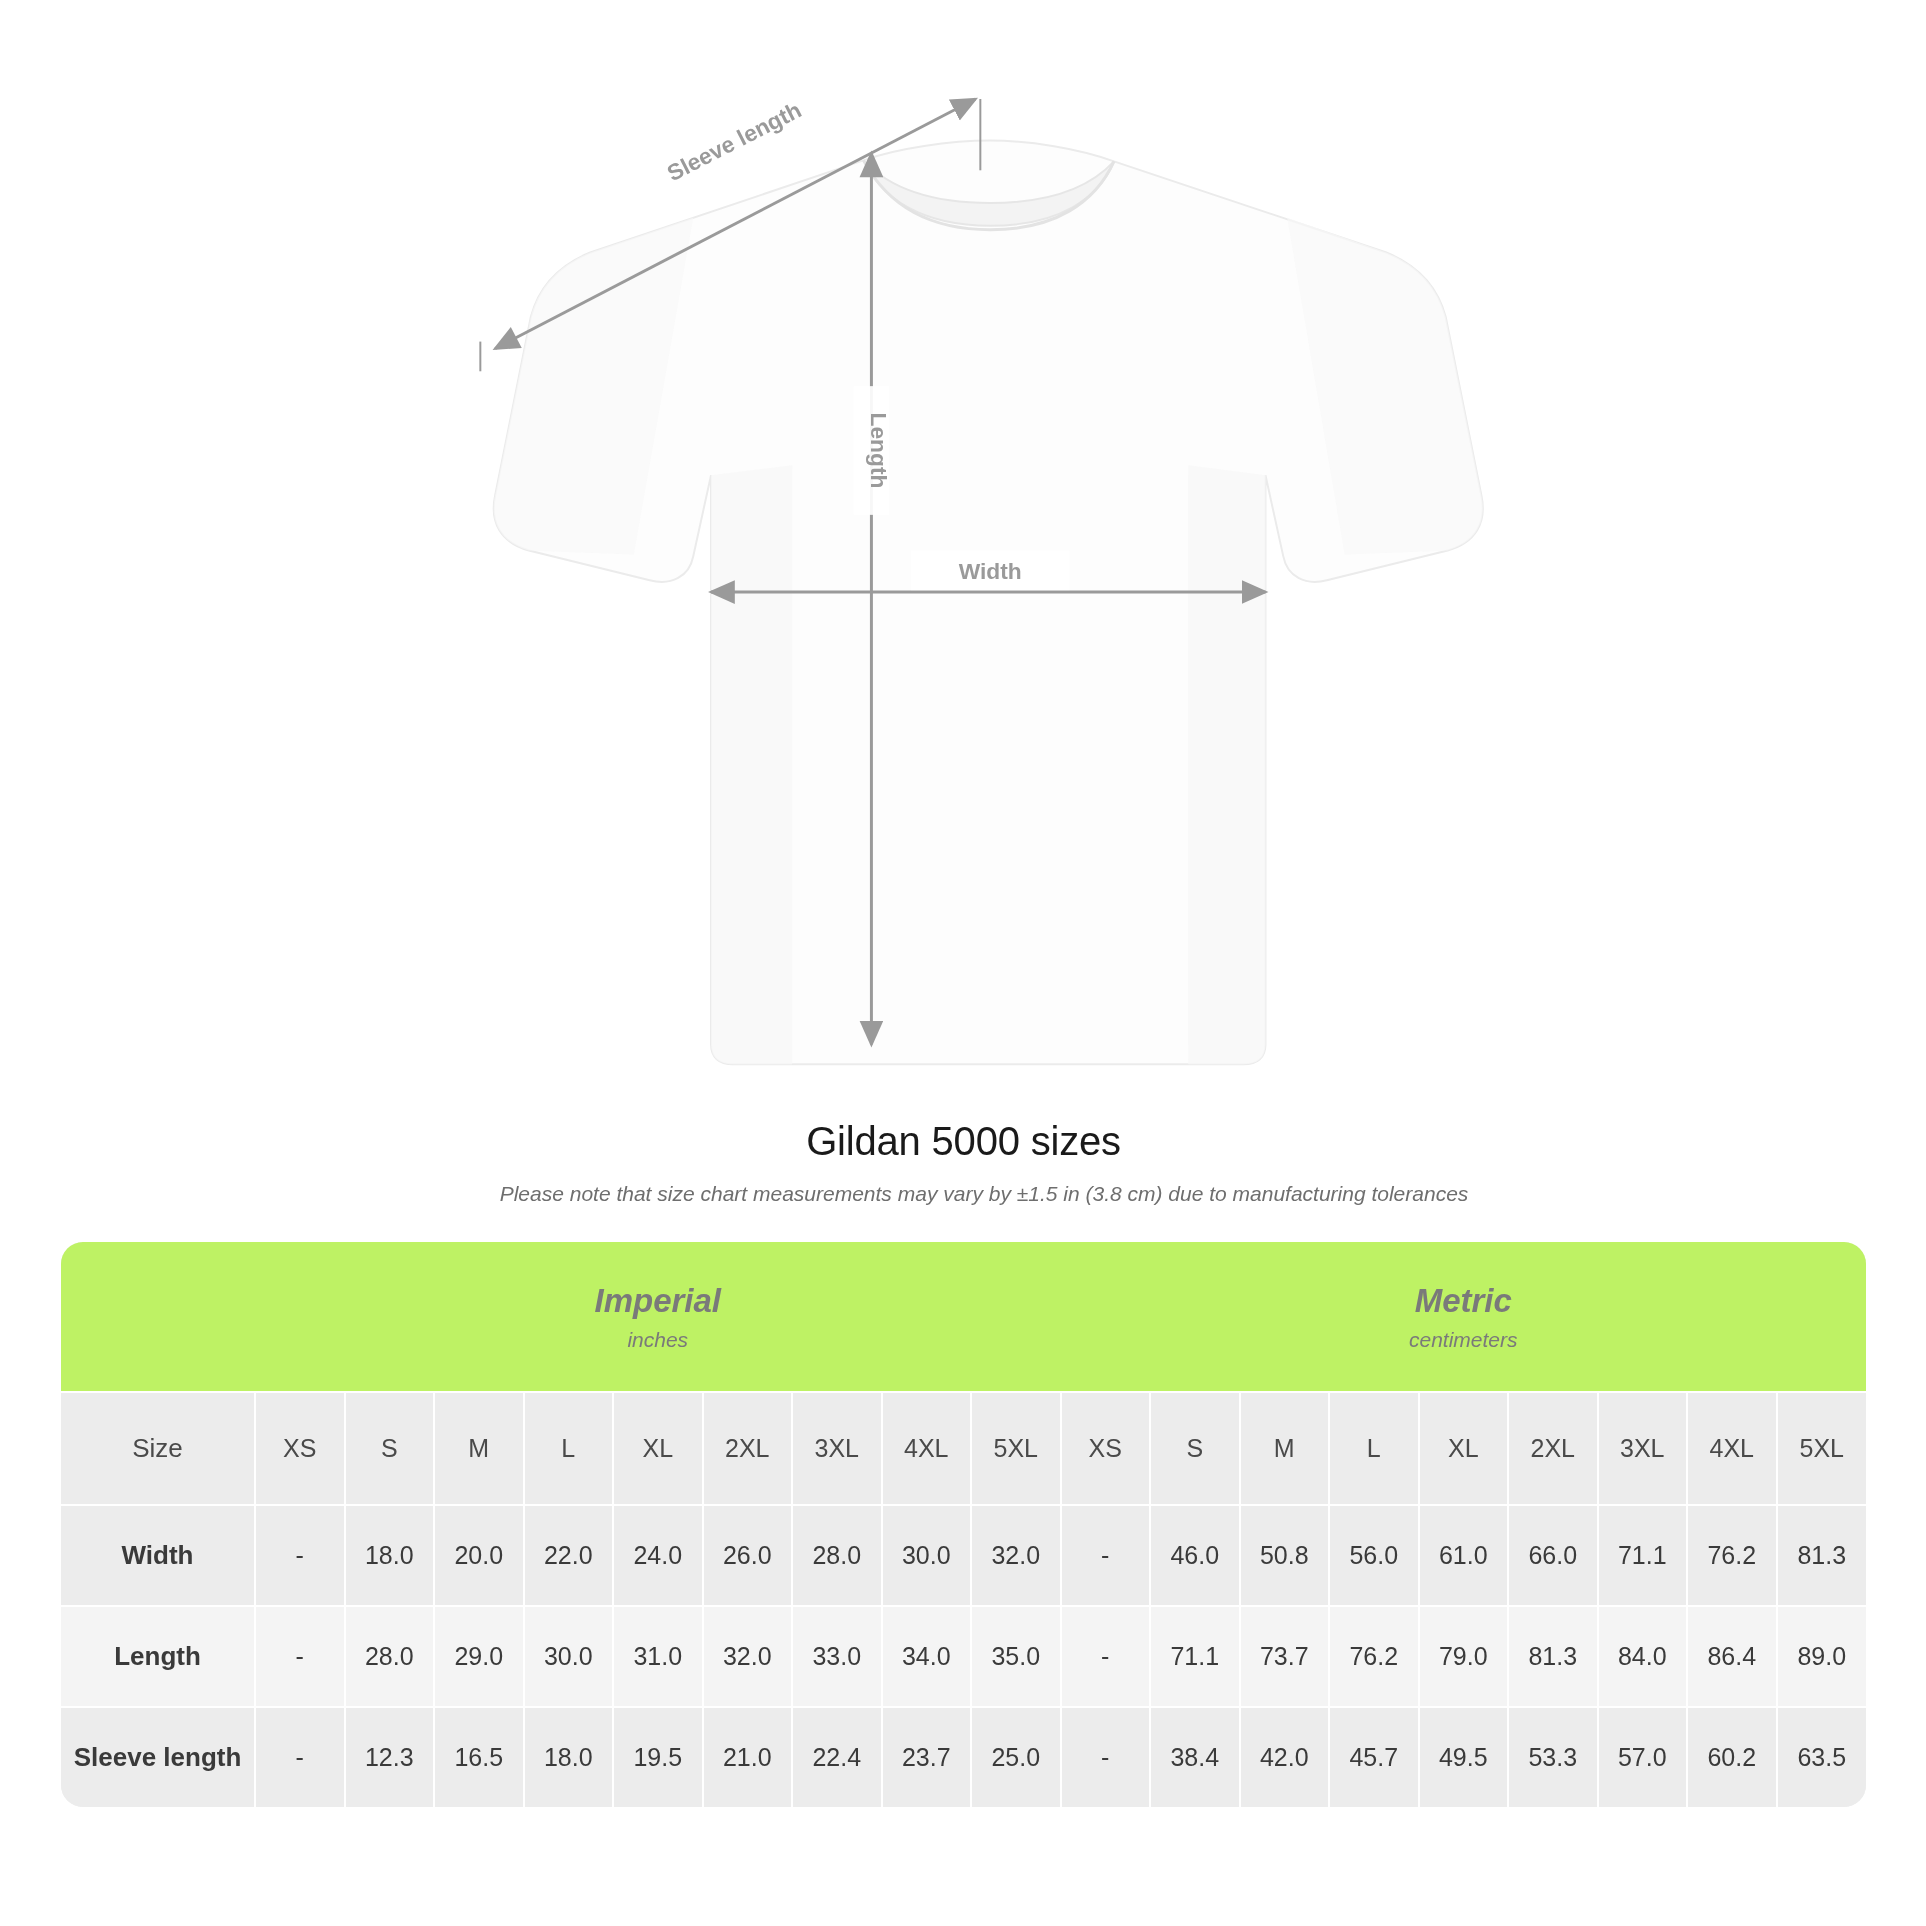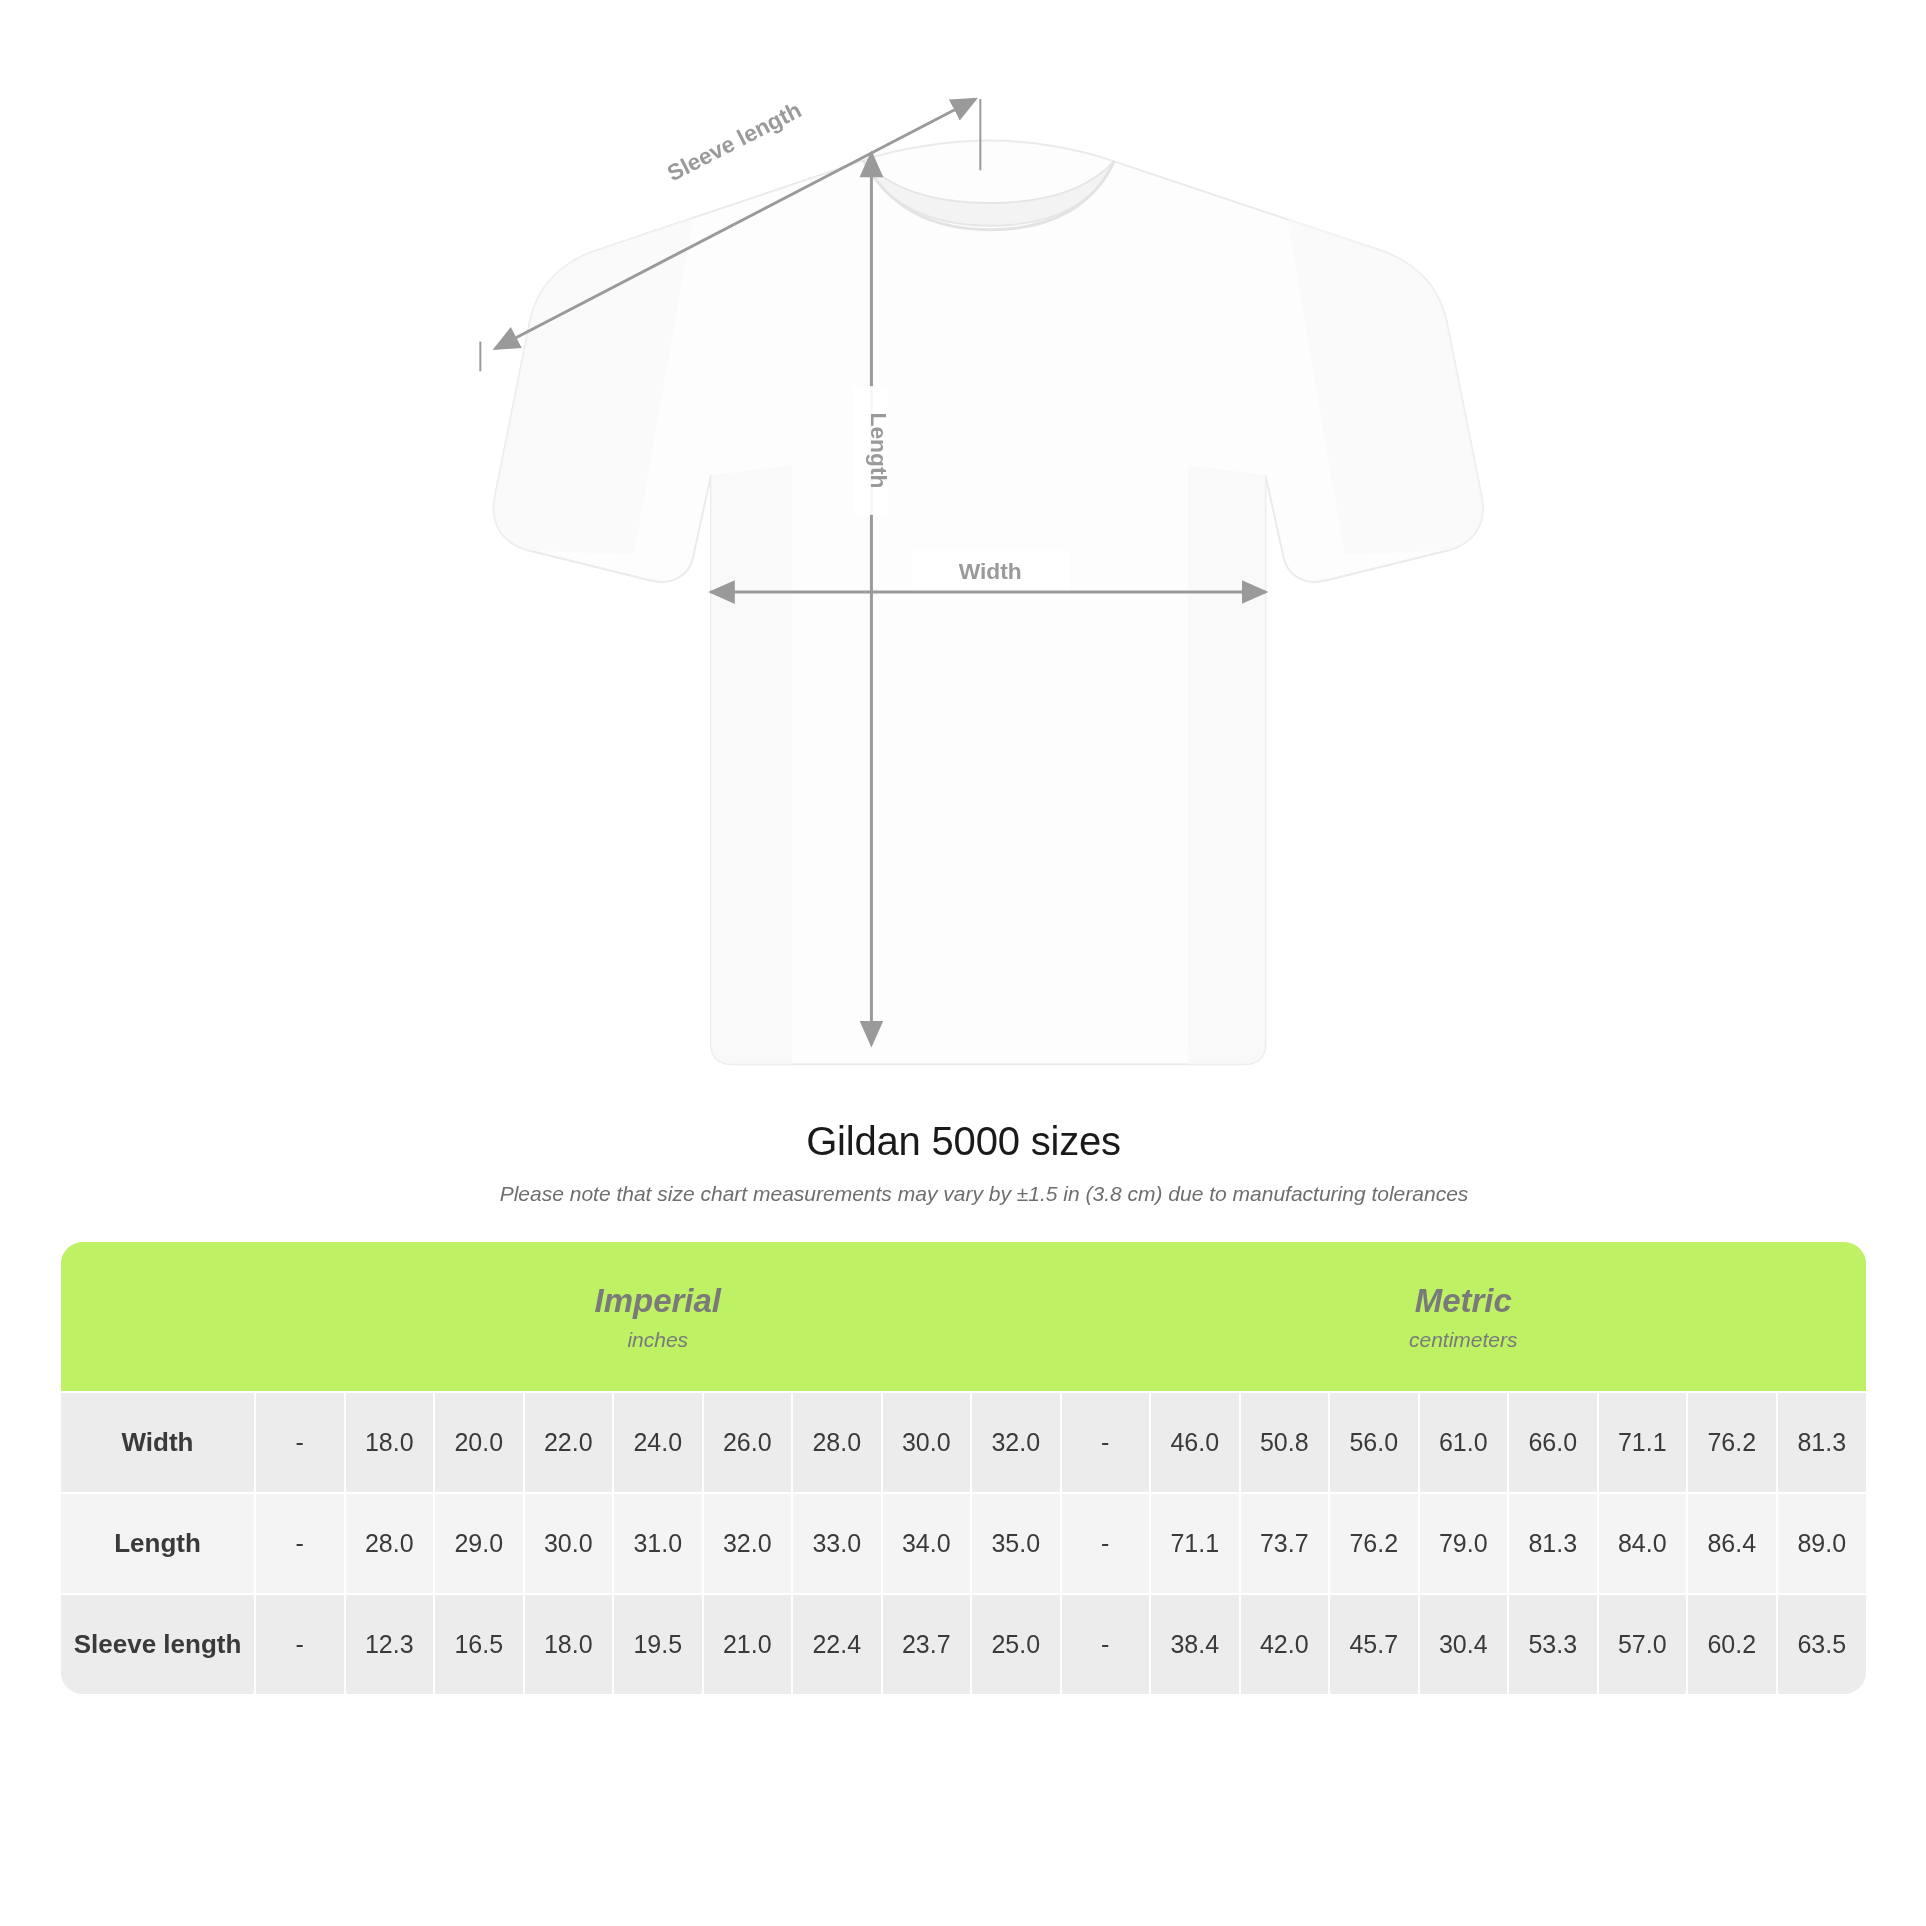--- a/index.html
+++ b/index.html
@@ -223,20 +223,41 @@
           <td colspan="9">
             <div class="unit-name">Imperial</div>
             <div class="unit-sub">inches</div>
           </td>
           <td colspan="9">
             <div class="unit-name">Metric</div>
             <div class="unit-sub">centimeters</div>
           </td>
         </tr>
 
+        <tr class="head-row">
+          <td class="rowlabel">Size</td>
+          <td>XS</td>
+          <td>S</td>
+          <td>M</td>
+          <td>L</td>
+          <td>XL</td>
+          <td>2XL</td>
+          <td>3XL</td>
+          <td>4XL</td>
+          <td>5XL</td>
+          <td>XS</td>
+          <td>S</td>
+          <td>M</td>
+          <td>L</td>
+          <td>XL</td>
+          <td>2XL</td>
+          <td>3XL</td>
+          <td>4XL</td>
+          <td>5XL</td>
+        </tr>
 
         <tr class="data-row odd">
           <td class="rowlabel">Width</td>
           <td>-</td>
           <td>18.0</td>
           <td>20.0</td>
           <td>22.0</td>
           <td>24.0</td>
           <td>26.0</td>
           <td>28.0</td>
@@ -283,21 +304,21 @@
           <td>18.0</td>
           <td>19.5</td>
           <td>21.0</td>
           <td>22.4</td>
           <td>23.7</td>
           <td>25.0</td>
           <td>-</td>
           <td>38.4</td>
           <td>42.0</td>
           <td>45.7</td>
-          <td>30.4</td>
+          <td>49.5</td>
           <td>53.3</td>
           <td>57.0</td>
           <td>60.2</td>
           <td>63.5</td>
         </tr>
       </tbody>
     </table>
   </div>
 
 </div>

